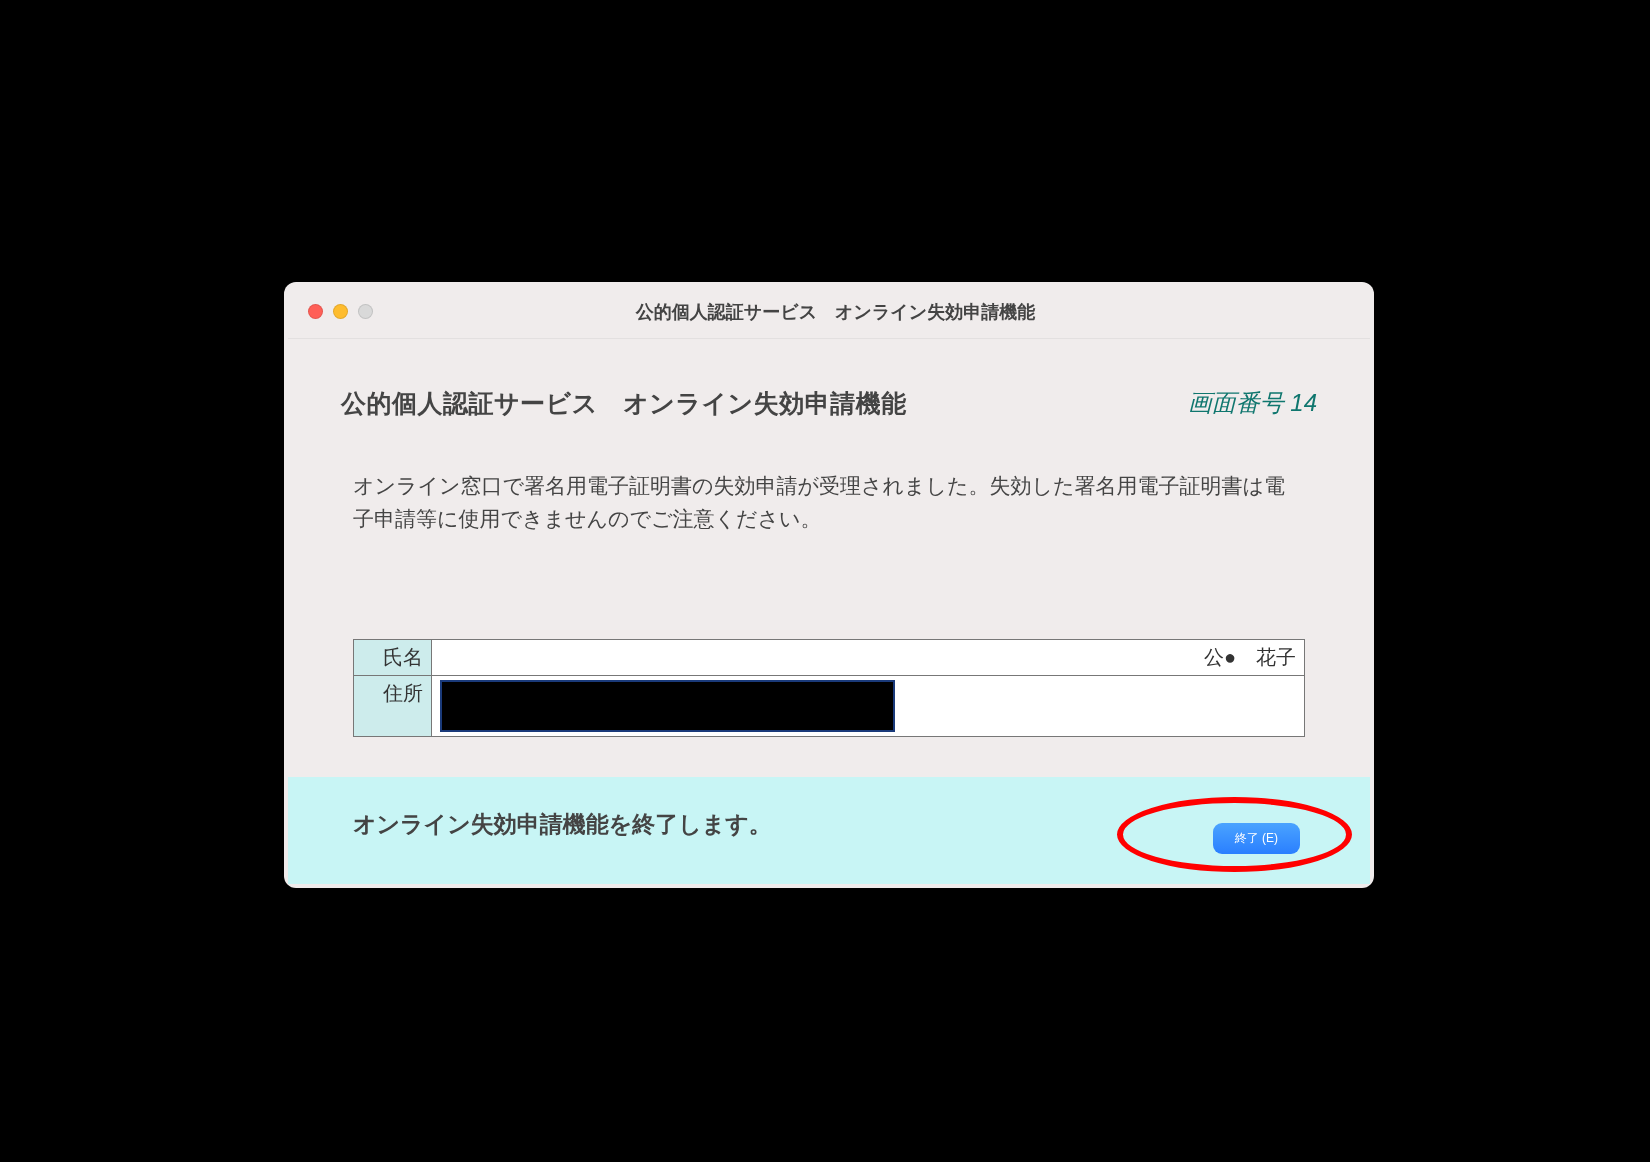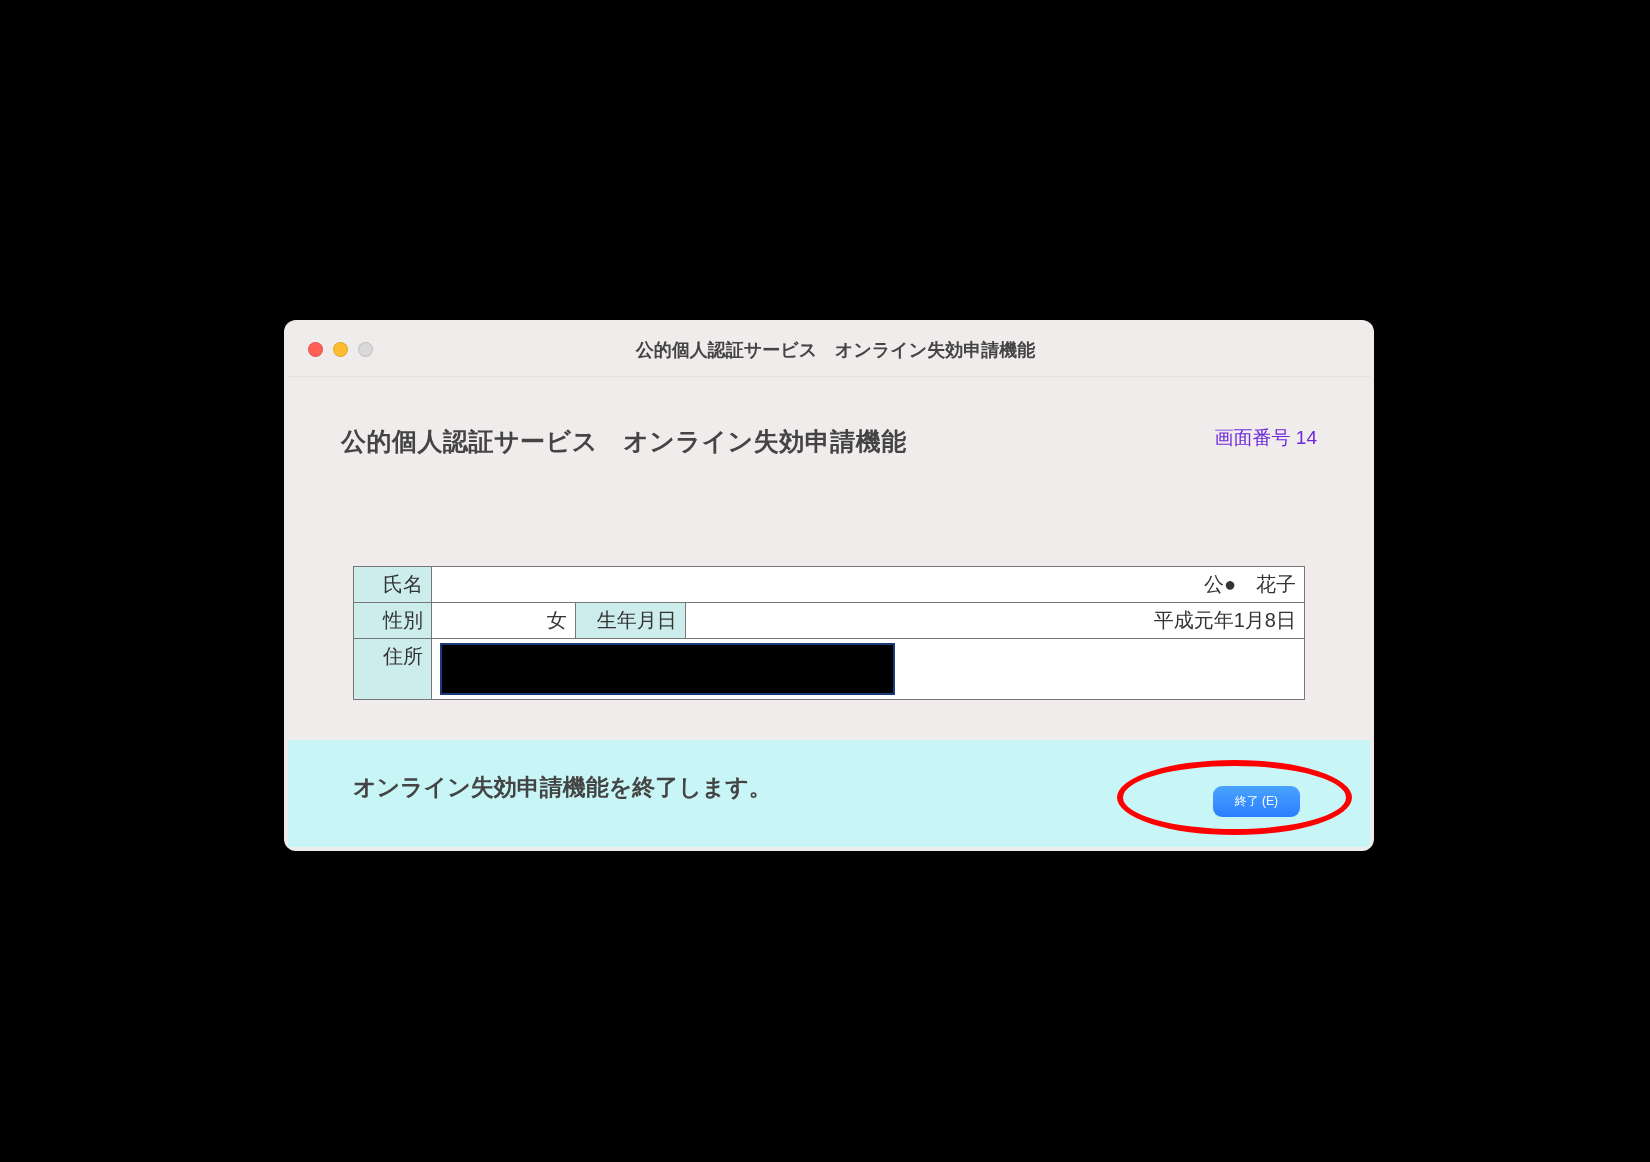--- a/index.html
+++ b/index.html
@@ -47,23 +47,24 @@
       justify-content: space-between;
       align-items: flex-start;
     }
     .page-title {
       font-size: 25px;
       font-weight: 700;
       color: #444;
       letter-spacing: 0.5px;
     }
     .screen-number {
-      font-size: 19px;
-      color: #6d28d9;
+      font-size: 24px;
+      color: #0f766e;
       white-space: nowrap;
+      font-style: italic;
     }
     .message {
       margin-top: 38px;
       font-size: 21px;
       color: #444;
       line-height: 1.55;
       padding-left: 20px;
       padding-right: 20px;
     }
     .info-table {
@@ -150,32 +151,27 @@
     </div>
     <div class="titlebar-title">公的個人認証サービス　オンライン失効申請機能</div>
   </div>
 
   <div class="content">
     <div class="header-row">
       <div class="page-title">公的個人認証サービス　オンライン失効申請機能</div>
       <div class="screen-number">画面番号 14</div>
     </div>
 
+    <div class="message">オンライン窓口で署名用電子証明書の失効申請が受理されました。失効した署名用電子証明書は電子申請等に使用できませんのでご注意ください。</div>
 
     <table class="info-table">
       <tbody>
           <tr>
         <td class="label">氏名</td>
         <td class="value" colspan="3">公●　花子</td>
-      </tr>
-      <tr>
-        <td class="label">性別</td>
-        <td class="value">女</td>
-        <td class="label2">生年月日</td>
-        <td class="value">平成元年1月8日</td>
       </tr>
       <tr>
         <td class="label">住所</td>
         <td class="redacted-cell" colspan="3">
           <div class="redacted-box"></div>
         </td>
       </tr>
     </tbody>
       </table>
   </div>

